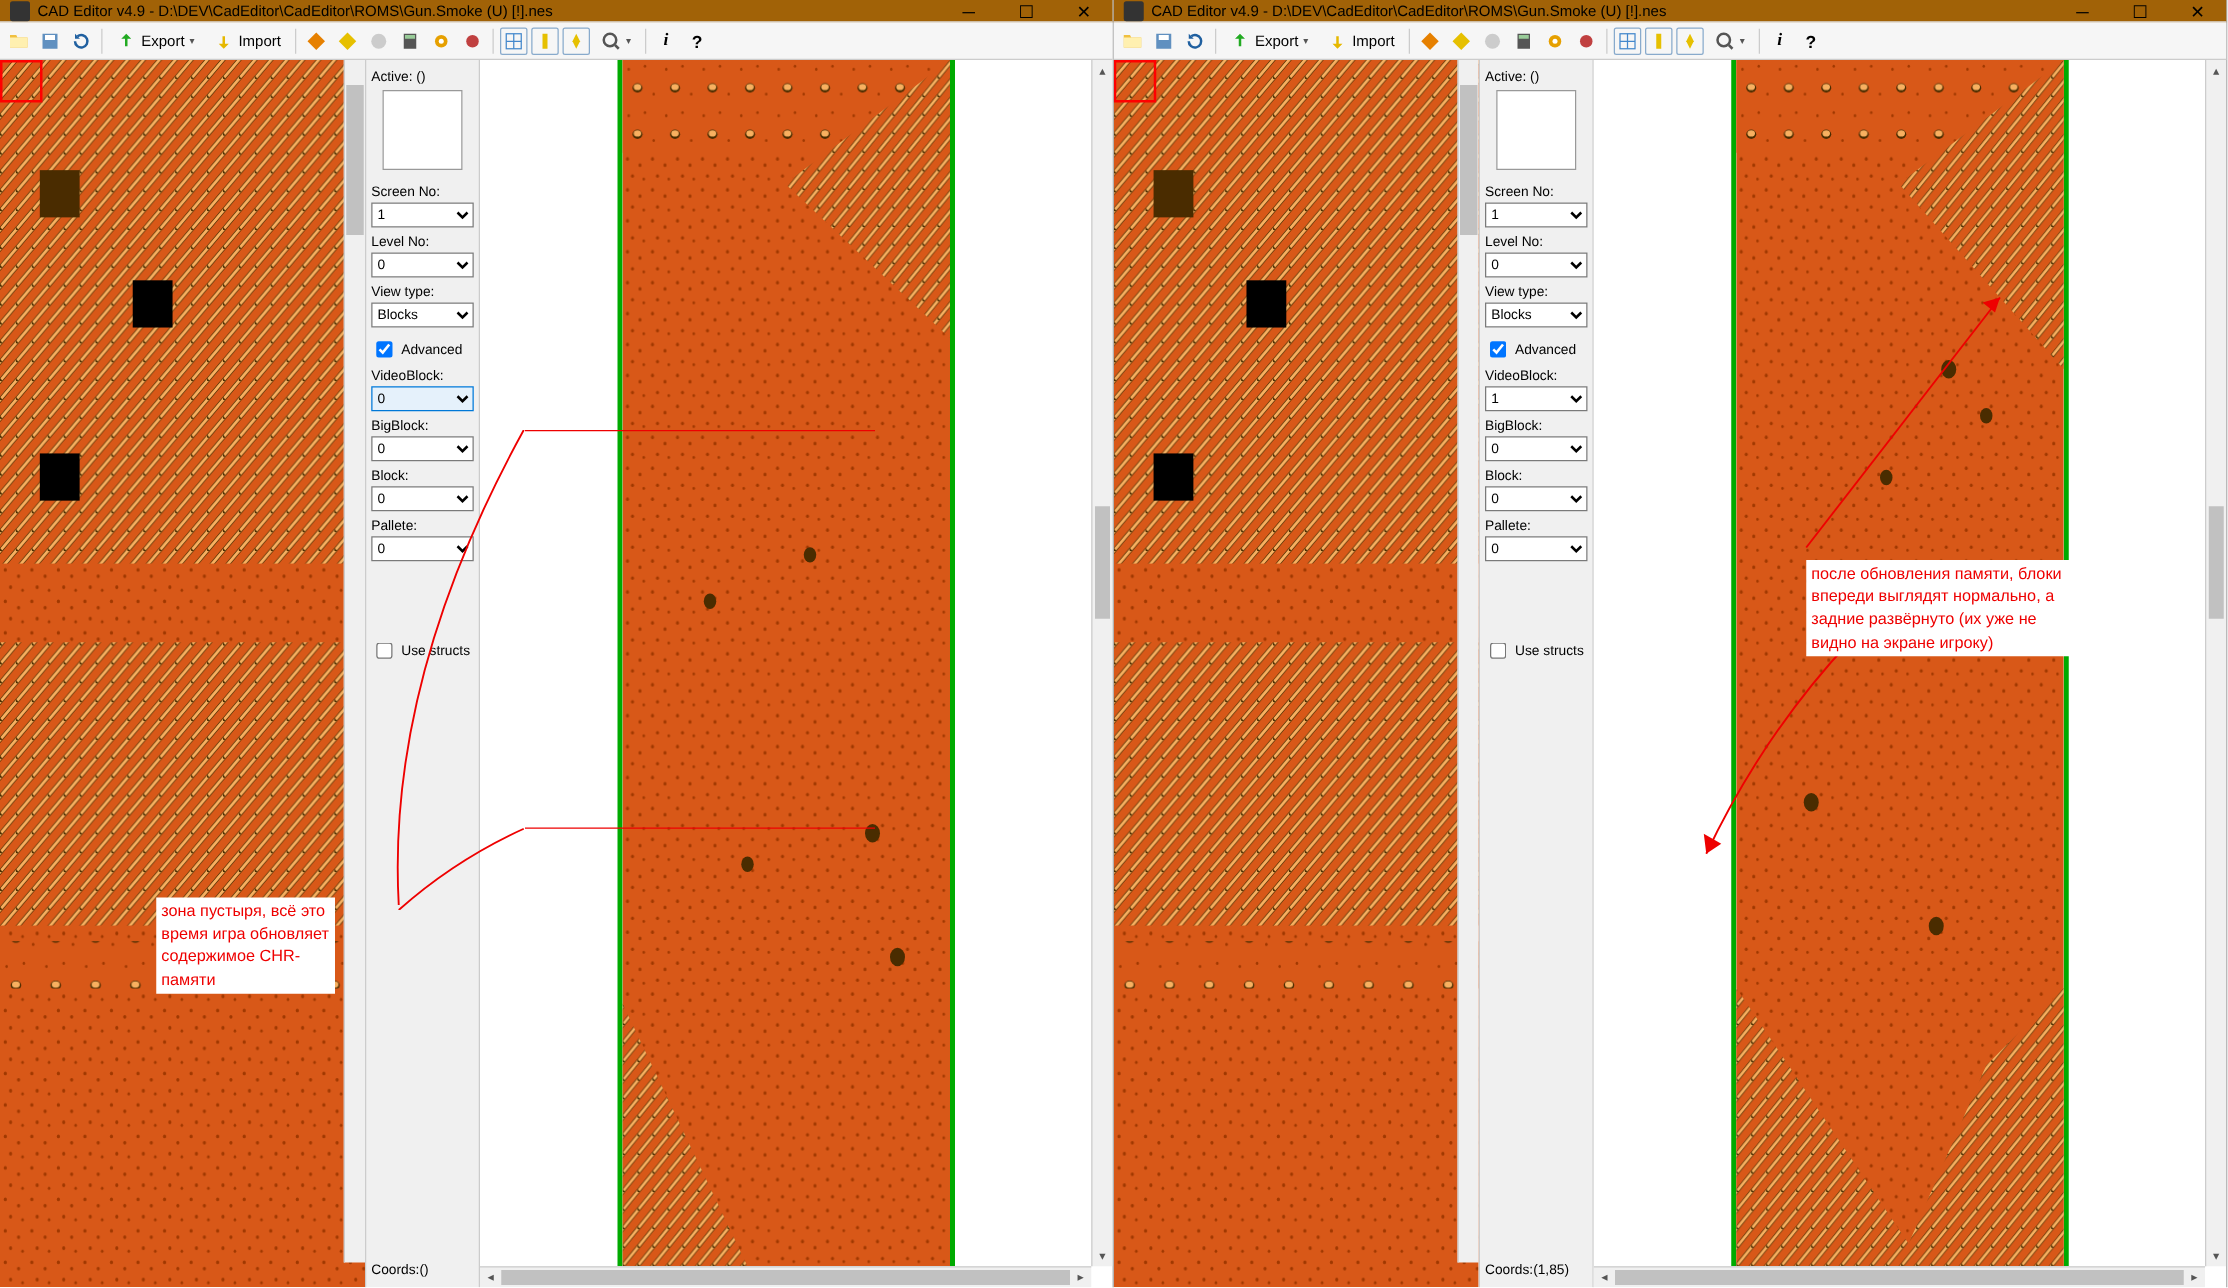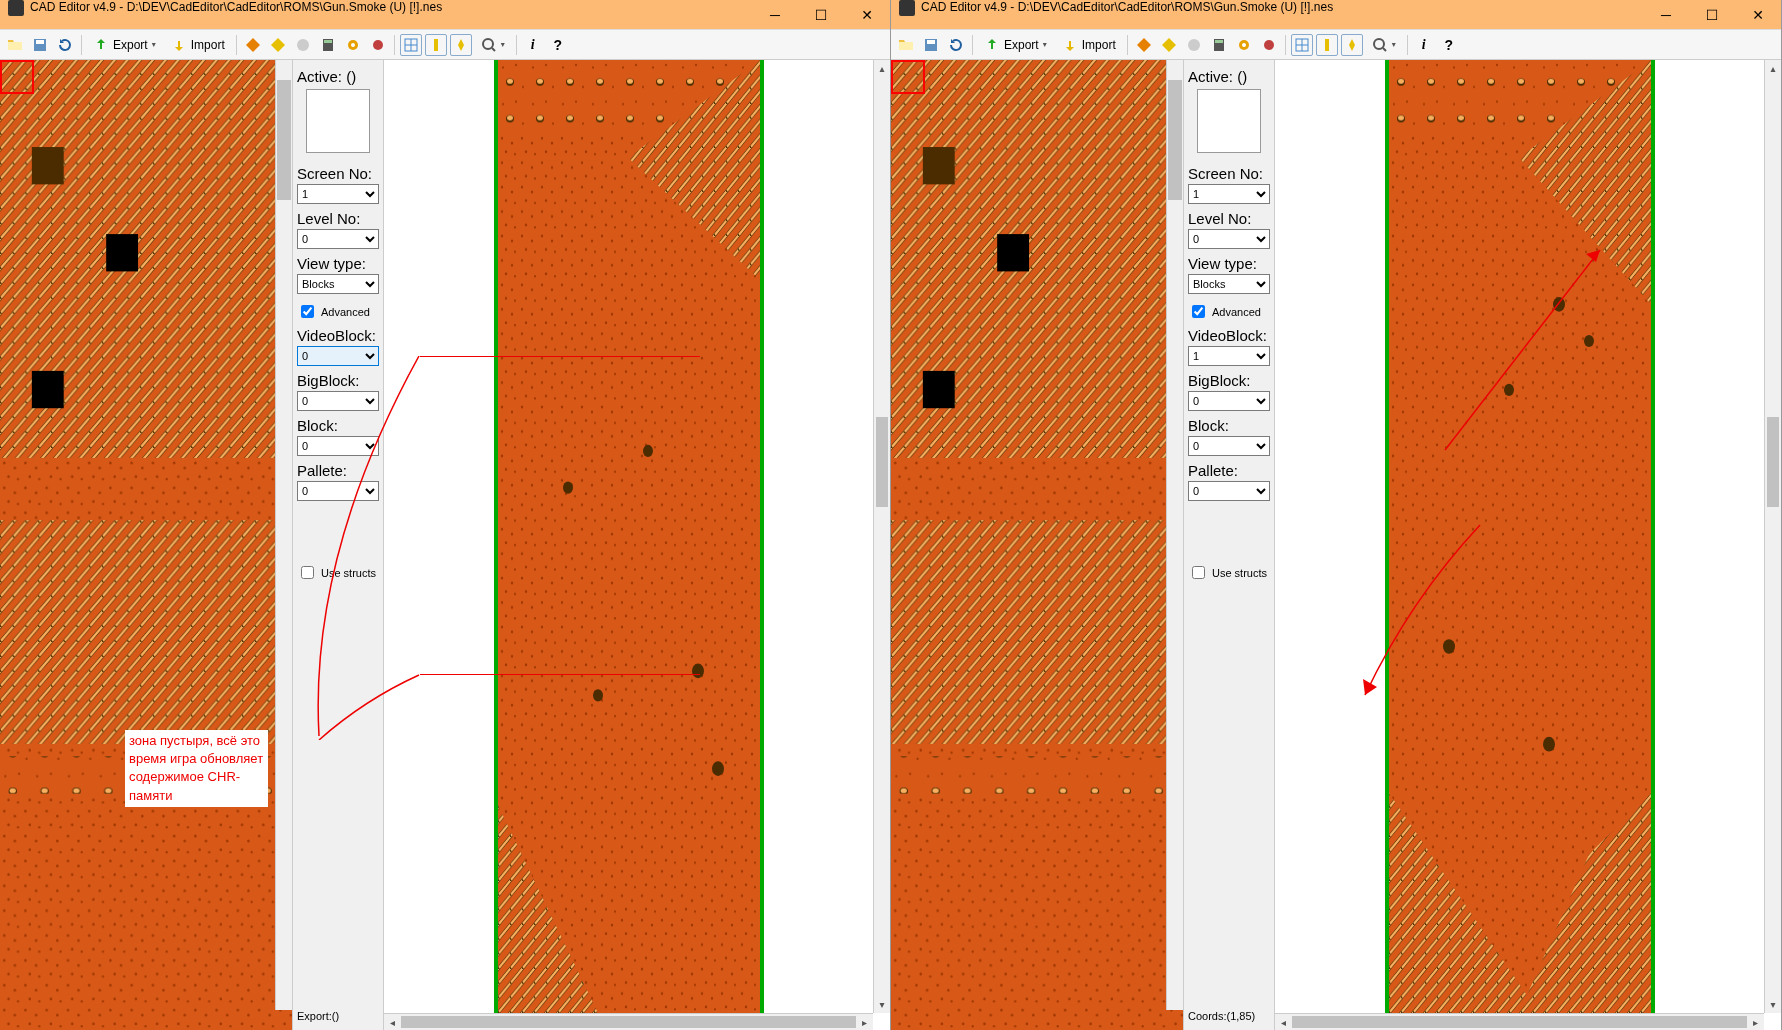--- a/index.html
+++ b/index.html
@@ -15,24 +15,25 @@
   }
   .window {
     flex: 1;
     display: flex;
     flex-direction: column;
     border-right: 1px solid #999;
     position: relative;
     height: 100%;
   }
   .titlebar {
-    height: 30px;
-    background: #fdba74;
+    height: 18px;
+    background: #a16207;
     border-bottom: 1px solid #ddd;
     display: flex;
+    align-items: center;
     padding-left: 8px;
   }
   .titlebar .app-icon {
     width: 16px;
     height: 16px;
     background: #333;
     margin-right: 6px;
     border-radius: 2px;
   }
   .titlebar .title {
@@ -121,21 +122,21 @@
     height: 100%;
     background: #f0f0f0;
     border-left: 1px solid #ccc;
     border-right: 1px solid #ccc;
     padding: 4px;
     display: flex;
     flex-direction: column;
     gap: 2px;
   }
   .controls-panel label {
-    font-size: 15px;
+    font-size: 11px;
     color: #000;
     margin-top: 4px;
   }
   .controls-panel select {
     width: 100%;
     font-size: 11px;
     height: 20px;
     border: 1px solid #7a7a7a;
     background: #fff;
   }
@@ -450,21 +451,21 @@
       <select><option>0</option></select>
       <label>Block:</label>
       <select><option>0</option></select>
       <label>Pallete:</label>
       <select><option>0</option></select>
       <div class="chk-row" style="margin-top:60px">
           <input type="checkbox" style="">
           <span>Use structs</span>
         </div>
       <div class="spacer"></div>
-      <div class="coords">Export:()</div>
+      <div class="coords">Coords:()</div>
     </div>
 
     <div class="view-panel">
       <div class="canvas-area">
         <div class="level-strip">
           <svg class="tile-bg" viewBox="0 0 262 780" preserveAspectRatio="none">
             <rect width="262" height="780" fill="url(#ground)"></rect>
             <rect x="0" y="0" width="262" height="60" fill="url(#rocks)"></rect>
             <path d="M130 80 L262 0 L262 180 Z" fill="url(#diag)"></path>
             <circle cx="70" cy="350" r="5" fill="#4a2c00"></circle>
@@ -680,20 +681,21 @@
       </div>
 
       <svg style="position:absolute;left:160px;top:180px;width:180px;height:220px;z-index:5" viewBox="0 0 180 220">
         <path d="M10 210 Q 80 120 165 10" fill="none" stroke="#e00" stroke-width="1.5"></path>
         <path d="M165 10 l-14 4 l10 8 z" fill="#e00"></path>
       </svg>
       <svg style="position:absolute;left:75px;top:460px;width:140px;height:190px;z-index:5" viewBox="0 0 140 190">
         <path d="M130 5 Q 60 80 15 175" fill="none" stroke="#e00" stroke-width="1.5"></path>
         <path d="M15 175 l-2 -16 l14 8 z" fill="#e00"></path>
       </svg>
+      <div class="annotation" style="left:170px;top:400px;width:220px">после обновления памяти, блоки впереди выглядят нормально, а задние развёрнуто (их уже не видно на экране игроку)</div>
       <div class="scrollbar-v">
         <div class="arrow">▴</div>
         <div class="track">
             <div class="thumb"></div>
           </div>
         <div class="arrow" style="position:absolute;bottom:0;width:100%">▾</div>
       </div>
       <div class="scrollbar-h">
         <div class="arrow">◂</div>
         <div class="track">

